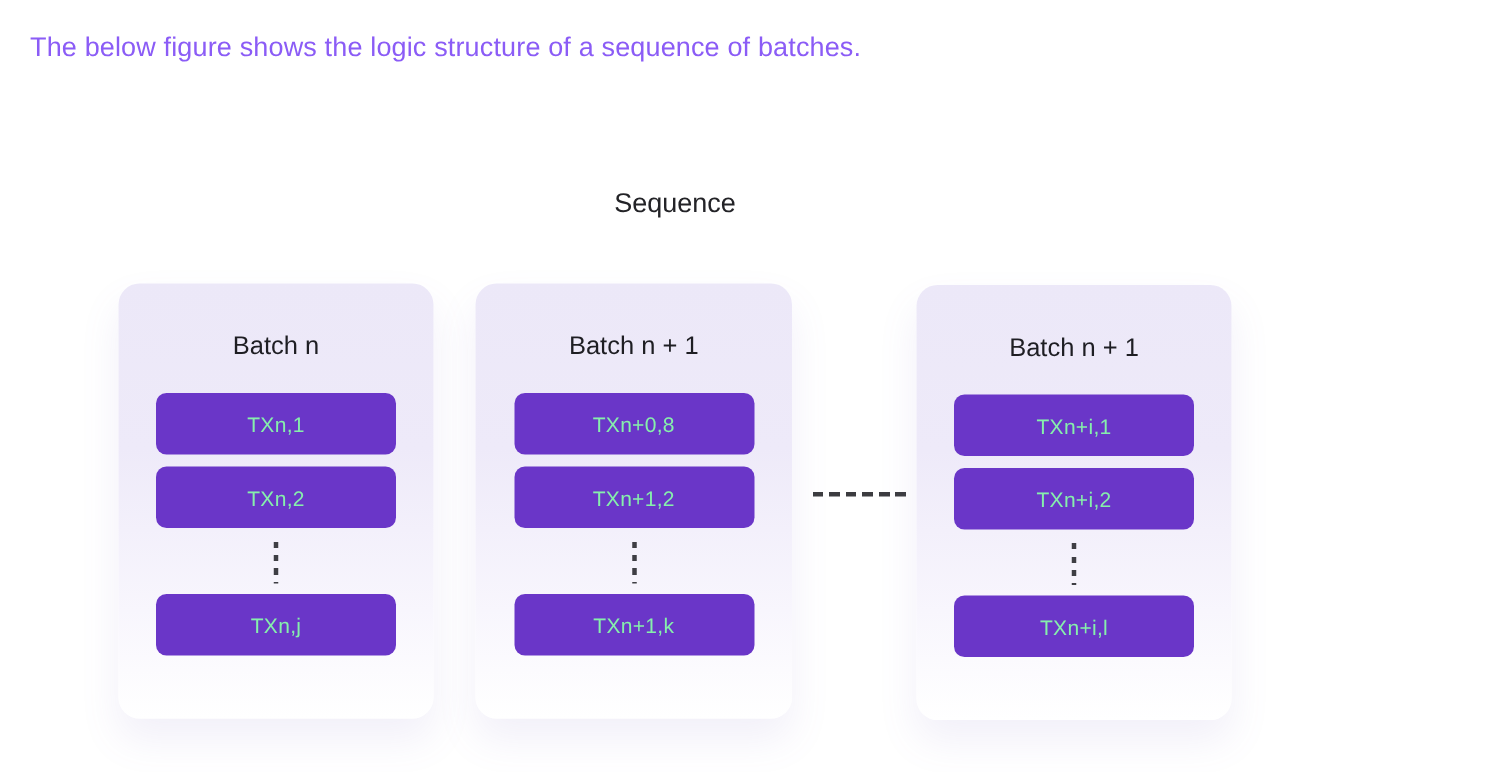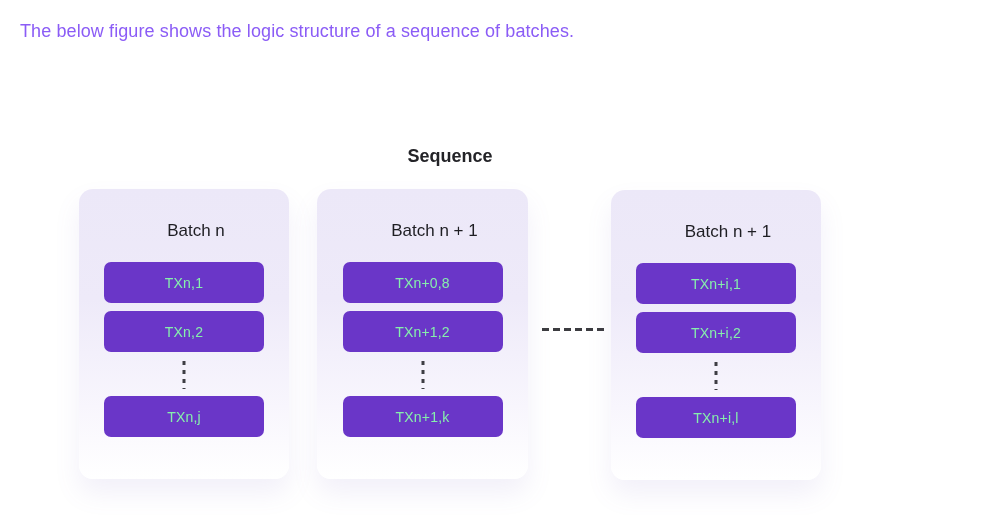--- a/index.html
+++ b/index.html
@@ -24,42 +24,41 @@
     letter-spacing: 0.1px;
   }
 
   .seq-title {
     position: absolute;
     left: 370px;
     top: 125px;
     width: 160px;
     text-align: center;
     font-size: 18px;
-    font-weight: 700;
+    font-weight: 400;
     color: #232327;
-    margin-top: 21px;
   }
 
   .card {
     position: absolute;
     top: 189px;
     width: 210px;
     height: 290px;
     border-radius: 14px;
     background: linear-gradient(180deg, #ece8f8 0%, #eeeaf9 38%, #f8f6fd 75%, #ffffff 100%);
     box-shadow: 0 14px 26px rgba(130, 110, 195, 0.10);
   }
   .card-1 { left: 79px; }
   .card-2 { left: 317px; width: 211px; }
   .card-3 { left: 611px; top: 190px; }
 
   .card-title {
     position: absolute;
     top: 32px;
-    left: 12px;
+    left: 0;
     width: 100%;
     text-align: center;
     font-size: 17px;
     font-weight: 500;
     color: #1e1e23;
   }
 
   .tx {
     position: absolute;
     left: 50%;

